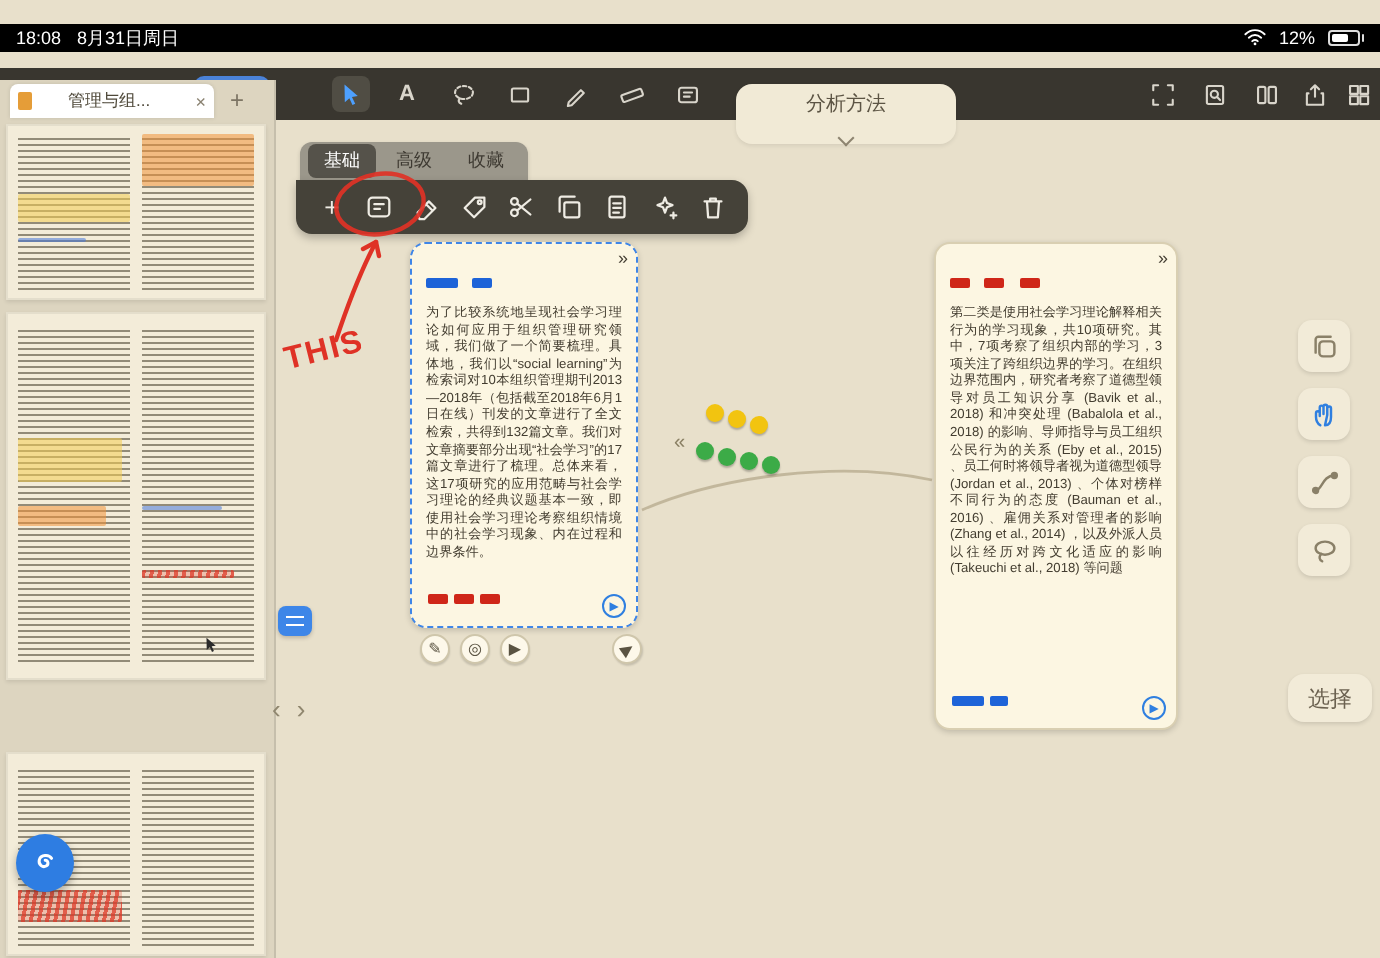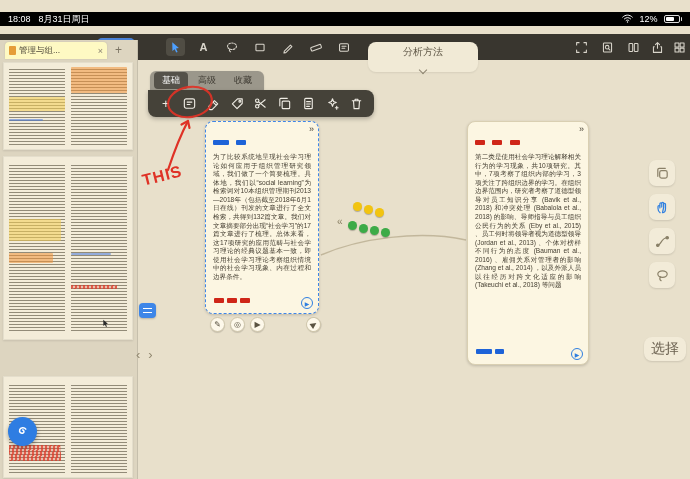--- a/index.html
+++ b/index.html
@@ -18,21 +18,21 @@
   
   .topbar{left:0;top:14px;width:690px;height:26px;background:#39362f;margin-top:20px;}
   .tbtn{position:absolute;top:4px;width:19px;height:18px;display:flex;align-items:center;justify-content:center;border-radius:4px;}
   .tbtn svg{stroke:#d9d5cb;fill:none;stroke-width:1.3;stroke-linecap:round;stroke-linejoin:round;}
   .tbtn.active{background:#504d44;}
   .brainmap{position:absolute;left:97px;top:4px;height:18px;padding:0 9px;background:#4a82d8;color:#fff;font-size:10px;border-radius:5px;display:flex;align-items:center;}
   .texttool{color:#d9d5cb;font-size:11px;font-weight:bold;}
 
   
   .docpanel{left:0;top:40px;width:138px;height:439px;background:#ddd5c0;border-right:1px solid rgba(0,0,0,.10);}
-  .doctab{position:absolute;left:5px;top:2px;width:102px;height:17px;background:#fef9c3;border-radius:4px 4px 0 0;display:flex;align-items:center;gap:3px;padding:0 4px;box-shadow:0 0 2px rgba(0,0,0,.12);}
+  .doctab{position:absolute;left:5px;top:2px;width:102px;height:17px;background:#ffffff;border-radius:4px 4px 0 0;display:flex;align-items:center;gap:18px;padding:0 4px;box-shadow:0 0 2px rgba(0,0,0,.12);}
   .doctab .ficon{width:7px;height:9px;background:#e59d38;border-radius:1px;}
   .doctab .ttl{font-size:8.5px;color:#4e4839;white-space:nowrap;overflow:hidden;flex:1;}
   .doctab .x{font-size:9px;color:#8b8372;}
   .addtab{position:absolute;left:115px;top:3px;font-size:12px;color:#7d7564;}
   .layersbtn{position:absolute;left:3px;top:24px;width:17px;height:17px;background:#53504a;border-radius:4px;display:flex;align-items:center;justify-content:center;}
   .layersbtn svg{stroke:#e8e4da;fill:none;stroke-width:1.2;}
   .page{position:absolute;left:3px;width:130px;background:#f3ecd9;border:1px solid rgba(0,0,0,.06);box-shadow:0 1px 2px rgba(0,0,0,.10);}
   .col{position:absolute;background:repeating-linear-gradient(to bottom,#928b78 0 1px,transparent 1px 3px);}
   .hl{position:absolute;border-radius:1px;}
   .hl.or{background:rgba(240,148,56,.55);}
@@ -69,21 +69,21 @@
 
   .dot{position:absolute;width:9px;height:9px;border-radius:50%;box-shadow:0 1px 1px rgba(0,0,0,.25);}
   .dot.y{background:#f2c410;}
   .dot.g{background:#3cab47;}
   .guill{position:absolute;color:#8a8064;font-size:10px;}
 
   
   .rail-btn{position:absolute;left:649px;width:26px;height:26px;background:#f2ebd8;border-radius:7px;box-shadow:0 1px 2px rgba(0,0,0,.12);display:flex;align-items:center;justify-content:center;}
   .rail-btn svg{stroke:#8a8068;fill:none;stroke-width:1.3;stroke-linecap:round;stroke-linejoin:round;}
   .rail-btn.active svg{stroke:#2f7fe0;}
-  .selectbtn{left:644px;top:337px;width:42px;height:24px;background:#f2ebd8;border-radius:8px;box-shadow:0 1px 2px rgba(0,0,0,.12);font-size:14px;color:#6b6150;display:flex;align-items:center;justify-content:center;}
+  .selectbtn{left:644px;top:337px;width:42px;height:24px;background:#f2ebd8;border-radius:8px;box-shadow:0 1px 2px rgba(0,0,0,.12);font-size:11px;color:#6b6150;display:flex;align-items:center;justify-content:center;}
 
   .navarrows{left:136px;top:346px;width:34px;height:16px;color:#90876f;font-size:13px;display:flex;gap:8px;align-items:center;}
   .handle{left:139px;top:303px;width:17px;height:15px;background:#3d86e8;border-radius:4px;box-shadow:0 1px 2px rgba(0,0,0,.2);background-image:linear-gradient(#fff,#fff),linear-gradient(#fff,#fff);background-size:9px 1.3px,9px 1.3px;background-position:4px 5px,4px 9px;background-repeat:no-repeat;}
   .fab{left:8px;top:417px;width:29px;height:29px;border-radius:50%;background:#2e7de2;box-shadow:0 2px 4px rgba(0,0,0,.3);display:flex;align-items:center;justify-content:center;}
   .fab svg{stroke:#fff;fill:none;stroke-width:1.6;stroke-linecap:round;}
 
   .overlay{left:0;top:0;width:690px;height:479px;pointer-events:none;}
   .thislbl{left:142px;top:167px;color:#df3226;font-size:16px;font-weight:bold;transform:rotate(-14deg);letter-spacing:1px;}
 </style>
 </head>

